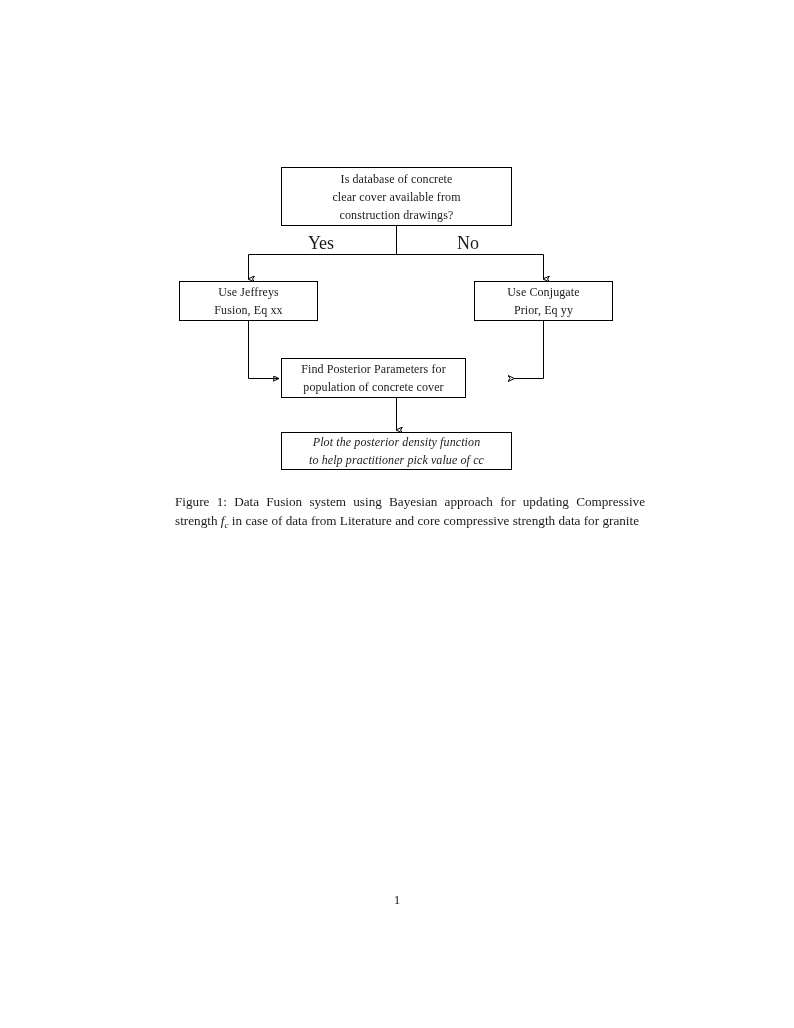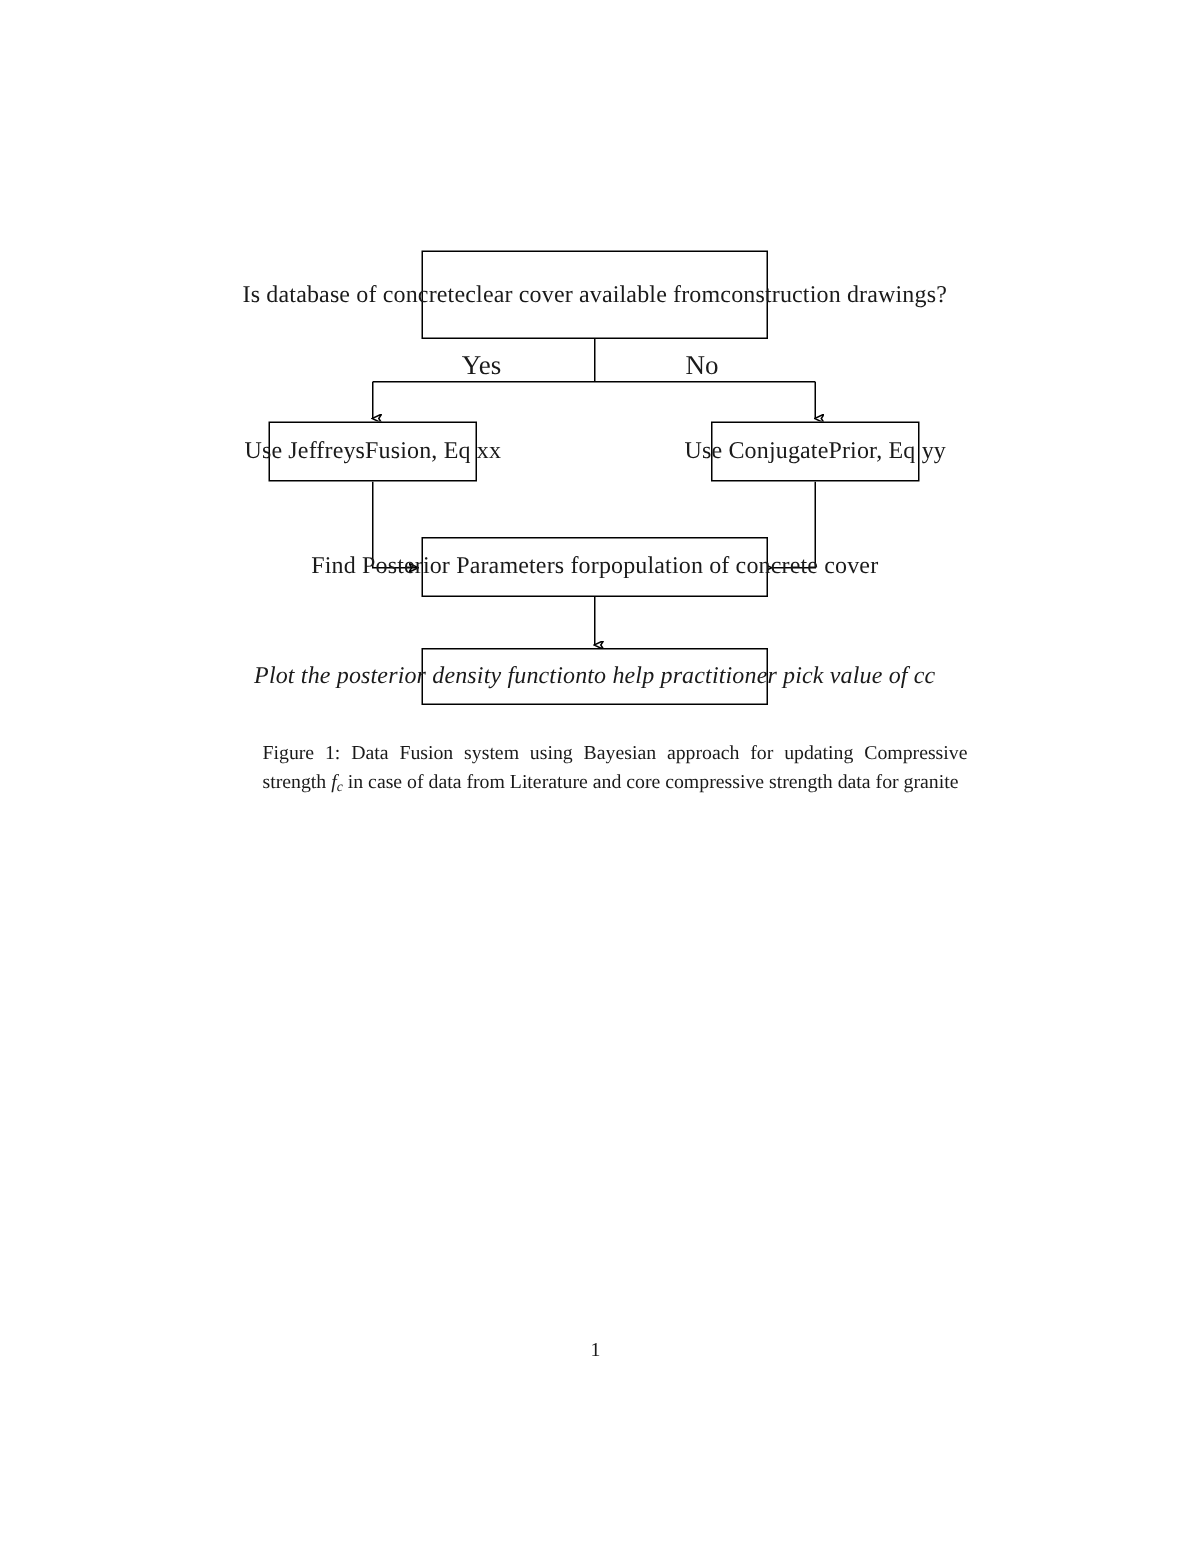--- a/index.html
+++ b/index.html
@@ -25,38 +25,39 @@
     width: 794px;
     height: 490px;
   }
 
   .node {
     position: absolute;
     box-sizing: border-box;
     border: 1px solid #000000;
     background: #ffffff;
     display: flex;
+    flex-direction: column;
     align-items: center;
     justify-content: center;
     text-align: center;
-    font-size: 16px;
+    font-size: 12px;
     line-height: 18px;
     color: #1a1a1a;
     letter-spacing: 0.1px;
   }
   .node .line {
     display: block;
     white-space: nowrap;
   }
 
   
   #node-question   { left: 281px; top: 167px; width: 231px; height: 59px; }
   #node-jeffreys   { left: 179px; top: 281px; width: 139px; height: 40px; }
   #node-conjugate  { left: 474px; top: 281px; width: 139px; height: 40px; }
-  #node-posterior  { left: 281px; top: 358px; width: 231px; height: 40px; }
+  #node-posterior  { left: 281px; top: 358px; width: 185px; height: 40px; }
   #node-plot       { left: 281px; top: 432px; width: 231px; height: 38px; font-style: italic; }
 
   
   .edge-label {
     position: absolute;
     font-size: 18px;
     line-height: 14px;
     color: #1a1a1a;
     white-space: nowrap;
     transform: translateX(-50%);

